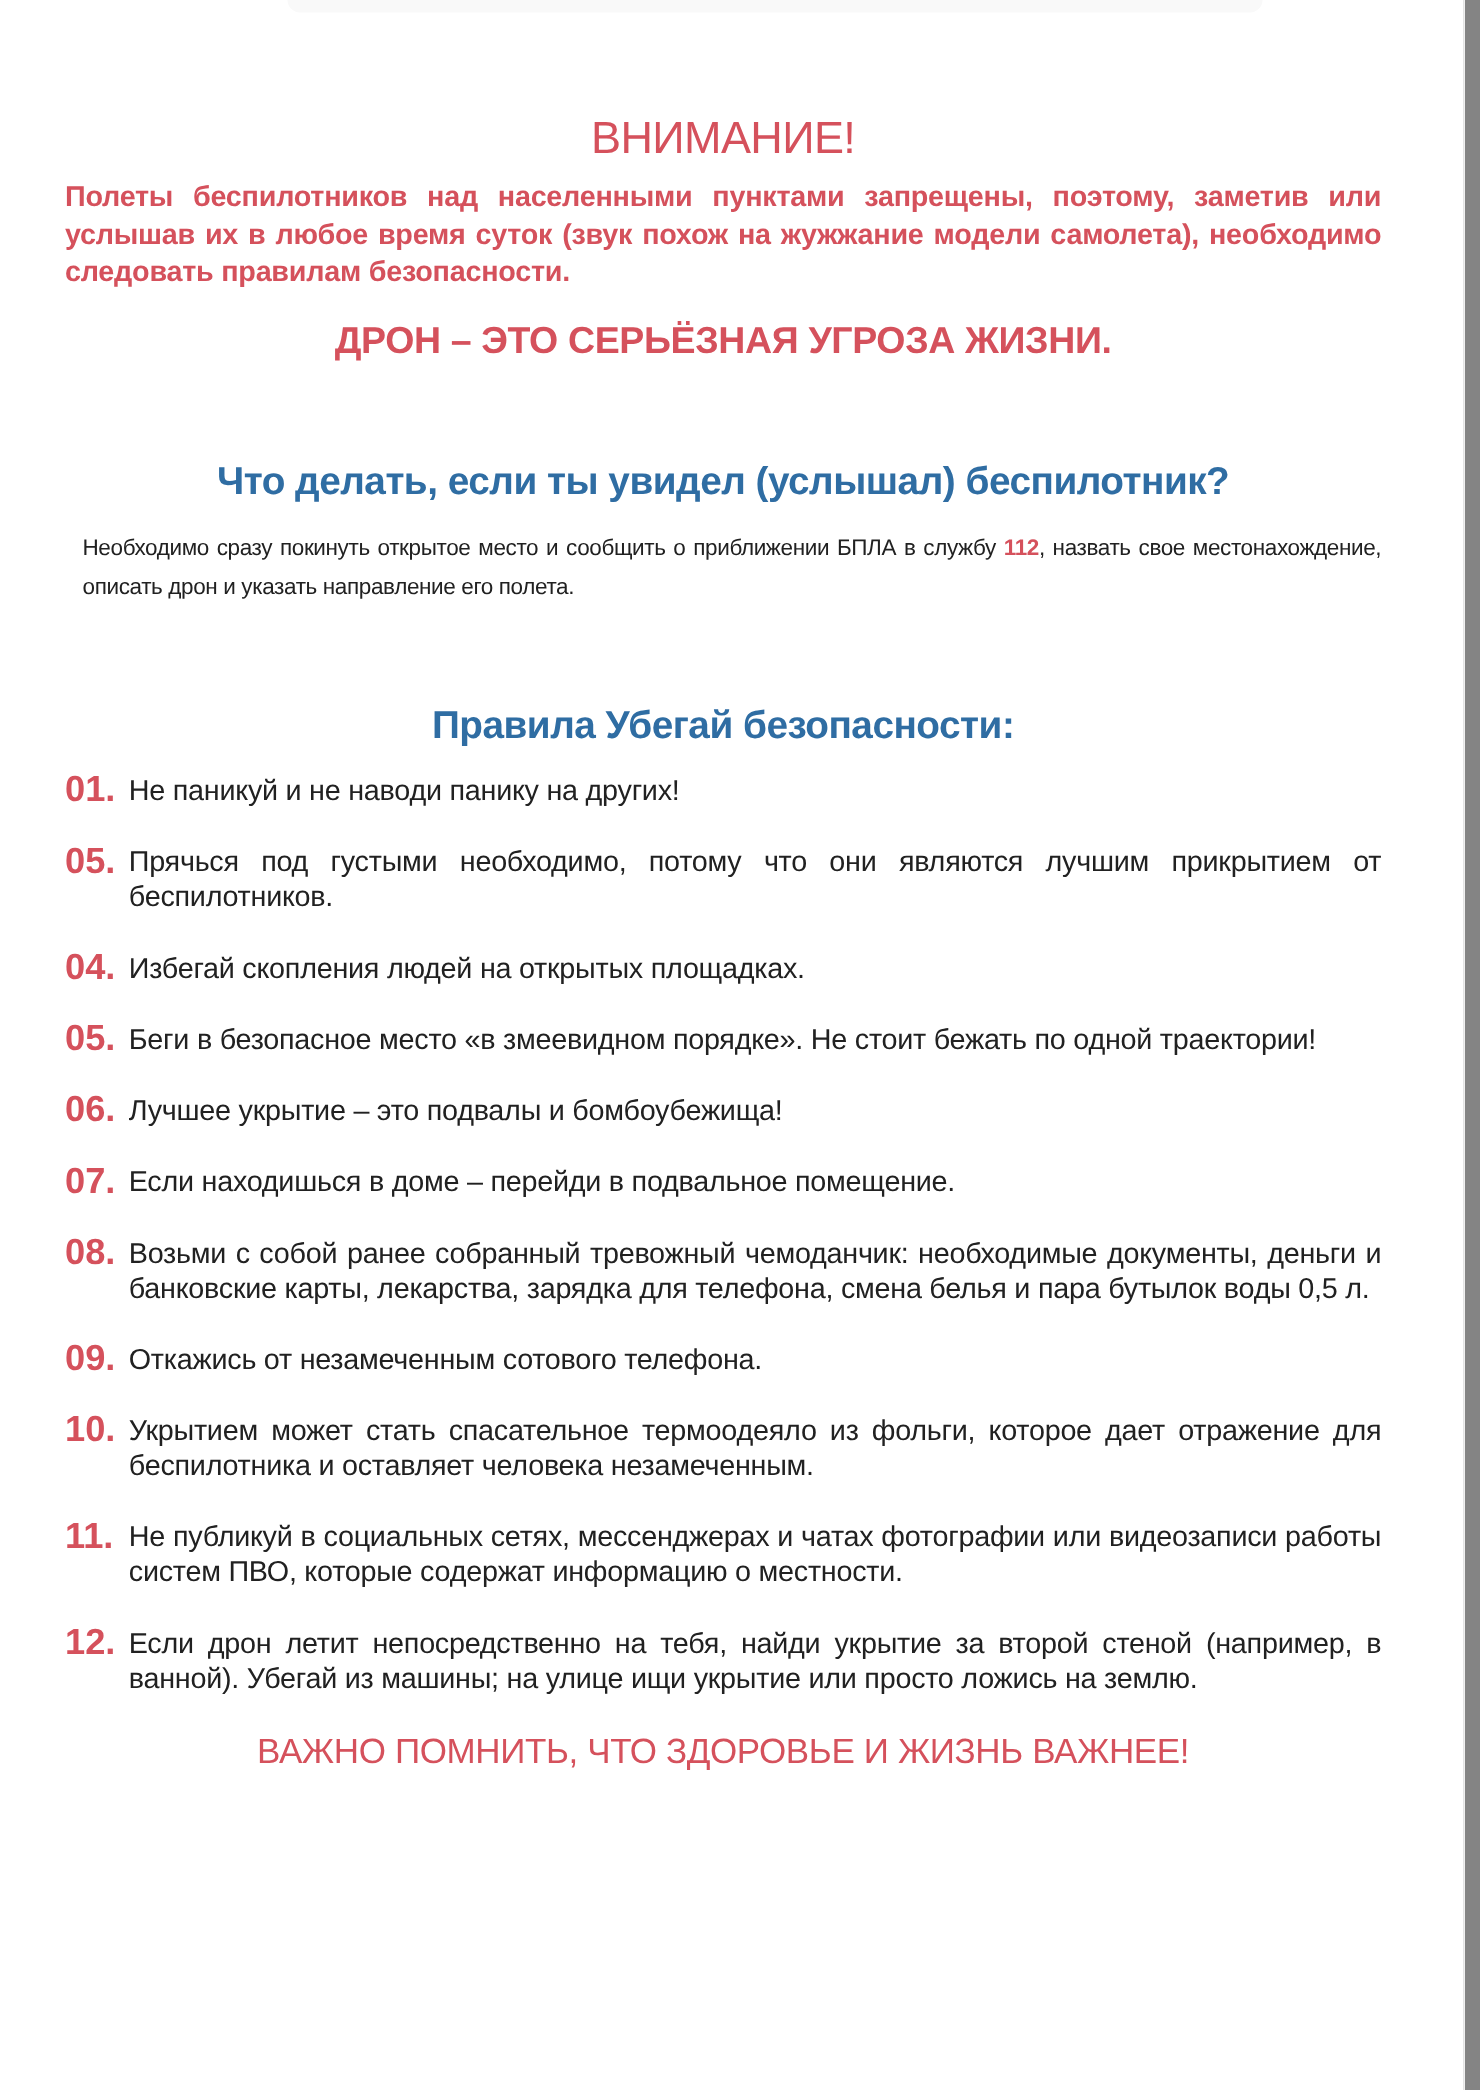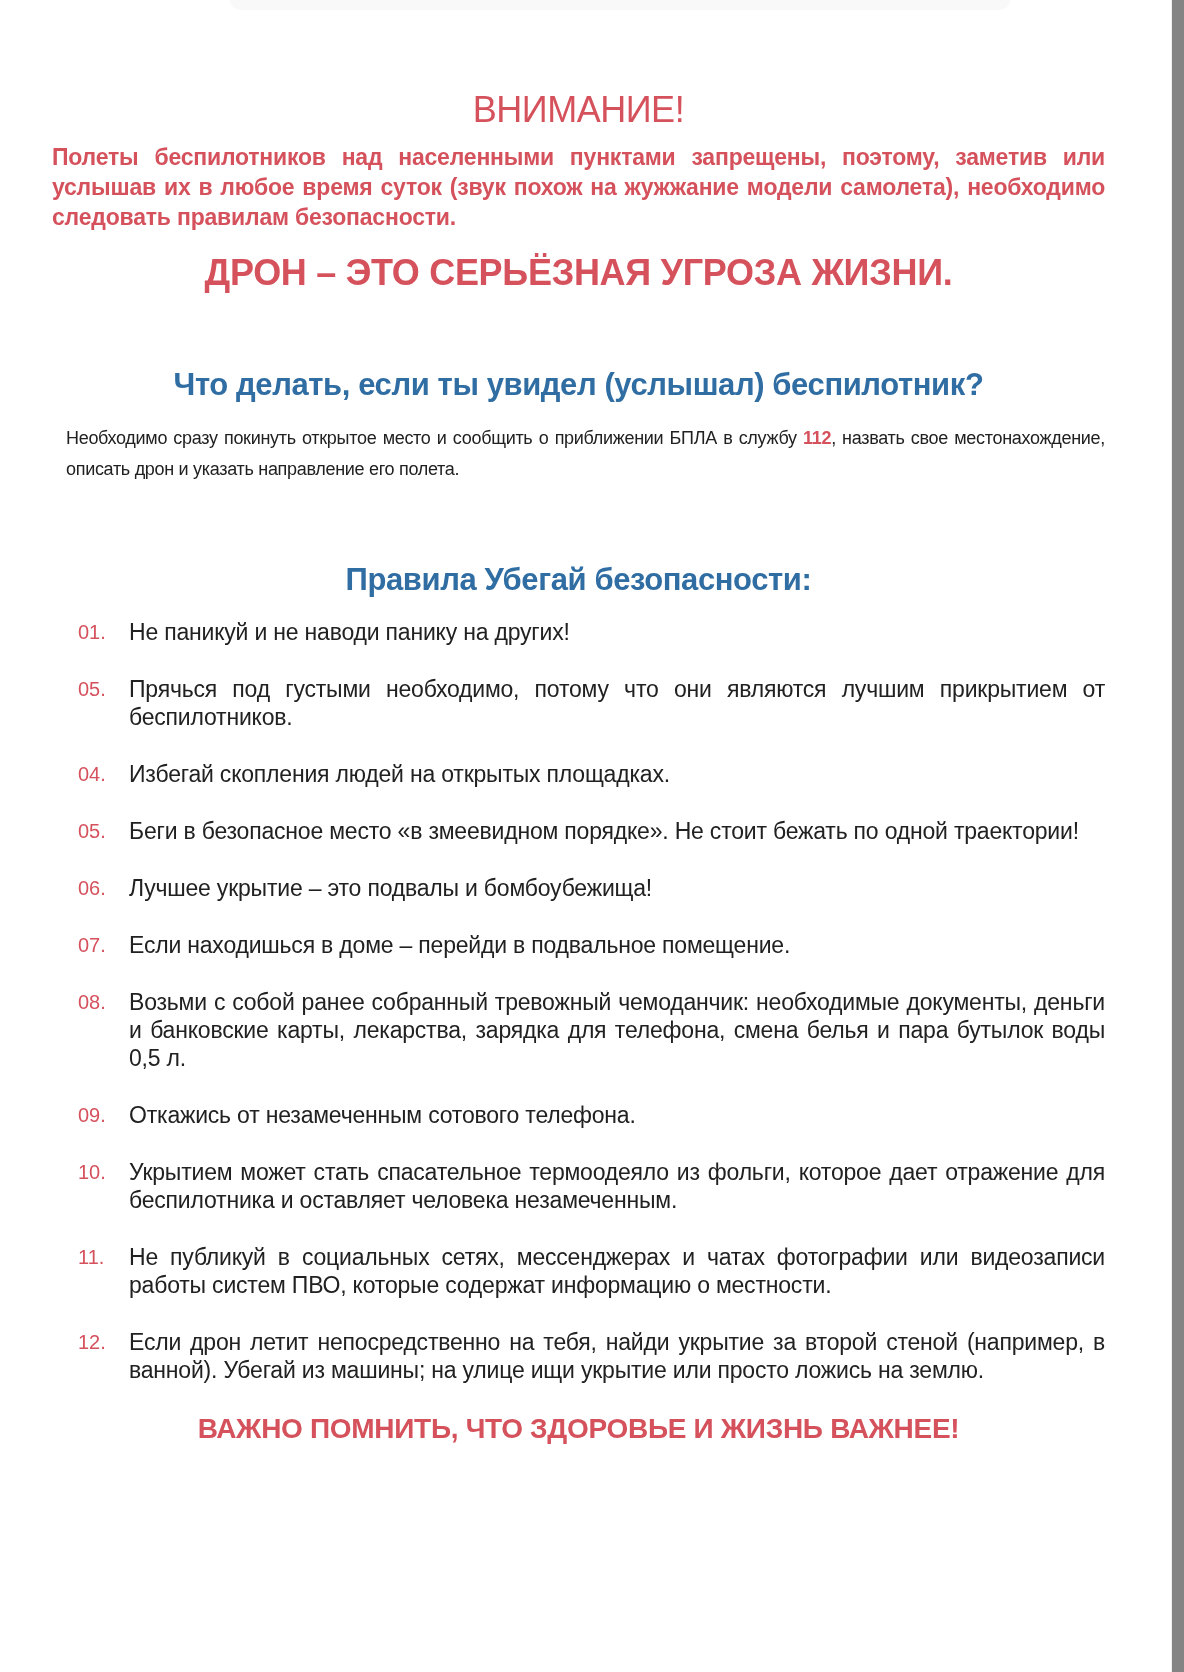--- a/index.html
+++ b/index.html
@@ -53,21 +53,21 @@
     font-size: 23px;
     font-weight: bold;
     line-height: 30px;
     text-align: justify;
     letter-spacing: -0.2px;
     color: var(--accent-red, #d5515c);
   }
   .drone-warning {
     margin: 26px 0 0 0;
     text-align: center;
-    font-size: 36px;
+    font-size: 30px;
     font-weight: bold;
     line-height: 30px;
     color: var(--accent-red, #d5515c);
     letter-spacing: -0.3px;
   }
   .section-heading {
     text-align: center;
     font-size: 31px;
     font-weight: bold;
     line-height: 33px;
@@ -90,38 +90,37 @@
   .rules-list {
     margin: 22px 0 0 0;
   }
   .rule-row {
     display: flex;
     align-items: flex-start;
     margin: 0 0 29px 0;
   }
   .rule-number {
     flex: 0 0 51px;
-    font-size: 20px;
-    font-weight: normal;
+    font-size: 29px;
+    font-weight: bold;
     line-height: 28px;
     color: var(--accent-red, #d5515c);
-    margin-left: 26px;
   }
   .rule-text {
     flex: 1 1 auto;
     font-size: 23px;
     line-height: 28px;
     text-align: justify;
     letter-spacing: -0.2px;
   }
   .footer-note {
     margin: 4px 0 0 0;
     text-align: center;
     font-size: 28px;
-    font-weight: bold;
+    font-weight: normal;
     line-height: 32px;
     color: var(--accent-red, #d5515c);
     letter-spacing: -0.3px;
   }
 </style>
 </head>
 <body>
 
 <div class="top-smudge"></div>
 

